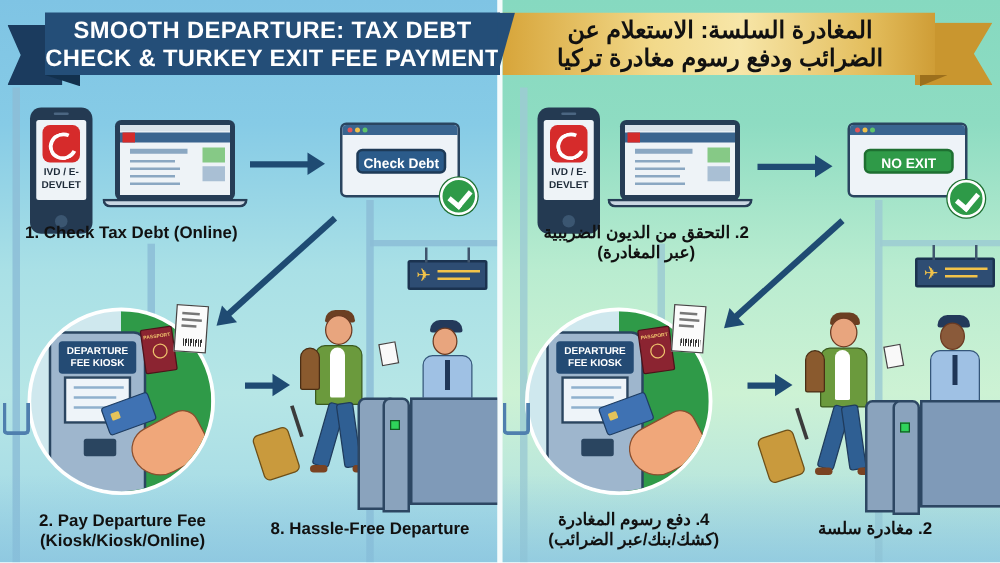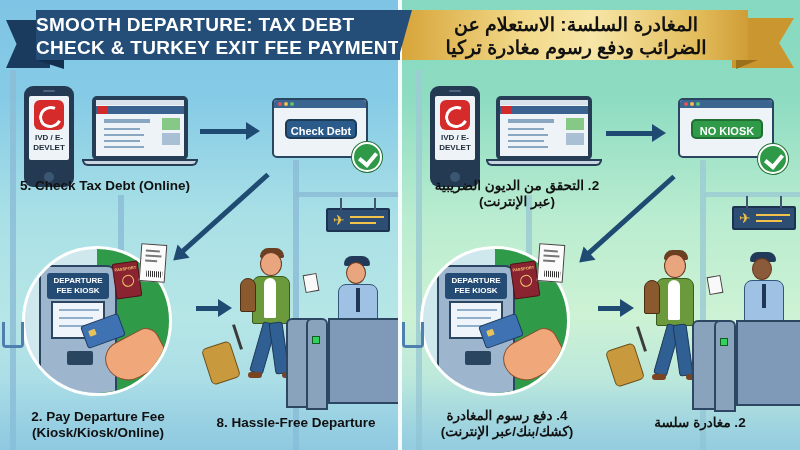--- a/index.html
+++ b/index.html
@@ -19,21 +19,21 @@
   .right .frame-v, .right .frame-h { background: #9ccbd2; }
   .floor { position: absolute; left: 0; right: 0; bottom: 0; height: 70px;
     background: linear-gradient(180deg, rgba(160,215,230,0) 0%, rgba(130,190,220,.55) 100%); }
 
   
   .banner-left { position: absolute; left: 36px; top: 10px; width: 364px; height: 50px; background: #244e78; }
   .banner-left-tail { position: absolute; left: 6px; top: 20px; width: 44px; height: 48px; background: #1b3b5e;
     clip-path: polygon(0 0, 100% 0, 100% 100%, 0 100%, 24% 50%); }
   .banner-left-fold { position: absolute; left: 36px; top: 60px; width: 28px; height: 9px; background: #12304d;
     clip-path: polygon(0 0, 100% 0, 100% 100%); }
-  .banner-title { position: absolute; color: #ffffff; font-weight: 700; text-align: left; line-height: 23px; letter-spacing: .3px; }
+  .banner-title { position: absolute; color: #ffffff; font-weight: 700; text-align: center; line-height: 23px; letter-spacing: .3px; }
   .banner-left .banner-title { left: 0; right: 0; top: 3px; font-size: 19px; }
 
   .banner-right { position: absolute; left: 402px; top: 10px; width: 346px; height: 50px;
     background: linear-gradient(90deg, #d7a53a 0%, #f2d98a 35%, #f7e6a8 55%, #e3bd5c 85%, #cf9d36 100%);
     clip-path: polygon(0 0, 100% 0, 100% 100%, 0 100%); }
   .banner-right-tail { position: absolute; left: 732px; top: 18px; width: 62px; height: 50px; background: #c9962f;
     clip-path: polygon(0 0, 100% 0, 76% 50%, 100% 100%, 0 100%); }
   .banner-right-fold { position: absolute; left: 736px; top: 60px; width: 22px; height: 9px; background: #9c6f1c;
     clip-path: polygon(0 0, 100% 0, 0 100%); }
   .banner-right .banner-title { right: 18px; left: 20px; top: 3px; font-size: 19px; color: #111; direction: rtl; text-align: center; }
@@ -162,21 +162,21 @@
   <div class="browser" style="left:272px;top:98px;">
     <div class="bbar">
       <span class="dot" style="left:4px;background:#e0545a;"></span>
       <span class="dot" style="left:10px;background:#f0c04a;"></span>
       <span class="dot" style="left:16px;background:#5ec46a;"></span>
     </div>
     <div class="pill" style="background:#2b5b8a;">Check Debt</div>
   </div>
   <div class="check" style="left:352px;top:142px;"></div>
 
-  <div class="step-label" style="left:20px;top:178px;width:180px;text-align:left;">5. Check Tax Debt (Online)</div>
+  <div class="step-label" style="left:20px;top:178px;width:180px;text-align:left;">1. Check Tax Debt (Online)</div>
 
   <div class="arrow" style="left:268px;top:172px;width:118px;transform:rotate(138deg);"></div>
 
   <div class="sign" style="left:326px;top:208px;">
     <span class="plane">✈</span>
     <span class="sl" style="top:6px;width:34px;"></span>
     <span class="sl" style="top:12px;width:26px;"></span>
   </div>
 
   <div class="circle" style="left:22px;top:246px;">
@@ -276,27 +276,27 @@
   </div>
 
   <div class="arrow" style="left:204px;top:131px;width:50px;"></div>
 
   <div class="browser" style="left:276px;top:98px;">
     <div class="bbar">
       <span class="dot" style="left:4px;background:#e0545a;"></span>
       <span class="dot" style="left:10px;background:#f0c04a;"></span>
       <span class="dot" style="left:16px;background:#5ec46a;"></span>
     </div>
-    <div class="pill" style="background:#2f9a48;border-color:#1e6f31;">NO KIOSK</div>
+    <div class="pill" style="background:#2f9a48;border-color:#1e6f31;">NO EXIT</div>
   </div>
   <div class="check" style="left:356px;top:144px;"></div>
 
   <div class="step-label rtl" style="left:20px;top:178px;width:190px;">
     <div>2. التحقق من الديون الضريبية</div>
-    <div>(عبر الإنترنت)</div>
+    <div>(عبر المغادرة)</div>
   </div>
 
   <div class="arrow" style="left:272px;top:174px;width:118px;transform:rotate(138deg);"></div>
 
   <div class="sign" style="left:330px;top:206px;">
     <span class="plane">✈</span>
     <span class="sl" style="top:6px;width:34px;"></span>
     <span class="sl" style="top:12px;width:26px;"></span>
   </div>
 
@@ -348,21 +348,21 @@
     <div class="torso" style="left:2px;top:28px;width:40px;height:44px;background:#9fc1e4;border:1.5px solid #34567a;"></div>
     <div class="tie" style="left:20px;top:32px;"></div>
   </div>
   <div class="counter" style="left:334px;top:320px;width:66px;height:86px;"></div>
   <div class="gate" style="left:290px;top:320px;width:32px;height:90px;"></div>
   <div class="gate" style="left:312px;top:320px;width:22px;height:92px;"></div>
   <div class="gate-light" style="left:318px;top:338px;"></div>
 
   <div class="step-label rtl" style="left:20px;top:408px;width:170px;">
     <div>4. دفع رسوم المغادرة</div>
-    <div>(كشك/بنك/عبر الإنترنت)</div>
+    <div>(كشك/بنك/عبر الضرائب)</div>
   </div>
   <div class="step-label rtl" style="left:238px;top:415px;width:120px;">2. مغادرة سلسة</div>
 </div>
 
 <div class="banner-left-tail"></div>
 <div class="banner-left-fold"></div>
 <div class="banner-left">
   <div class="banner-title">SMOOTH DEPARTURE: TAX DEBT CHECK &amp; TURKEY EXIT FEE PAYMENT</div>
 </div>
 <div class="banner-right-tail"></div>

